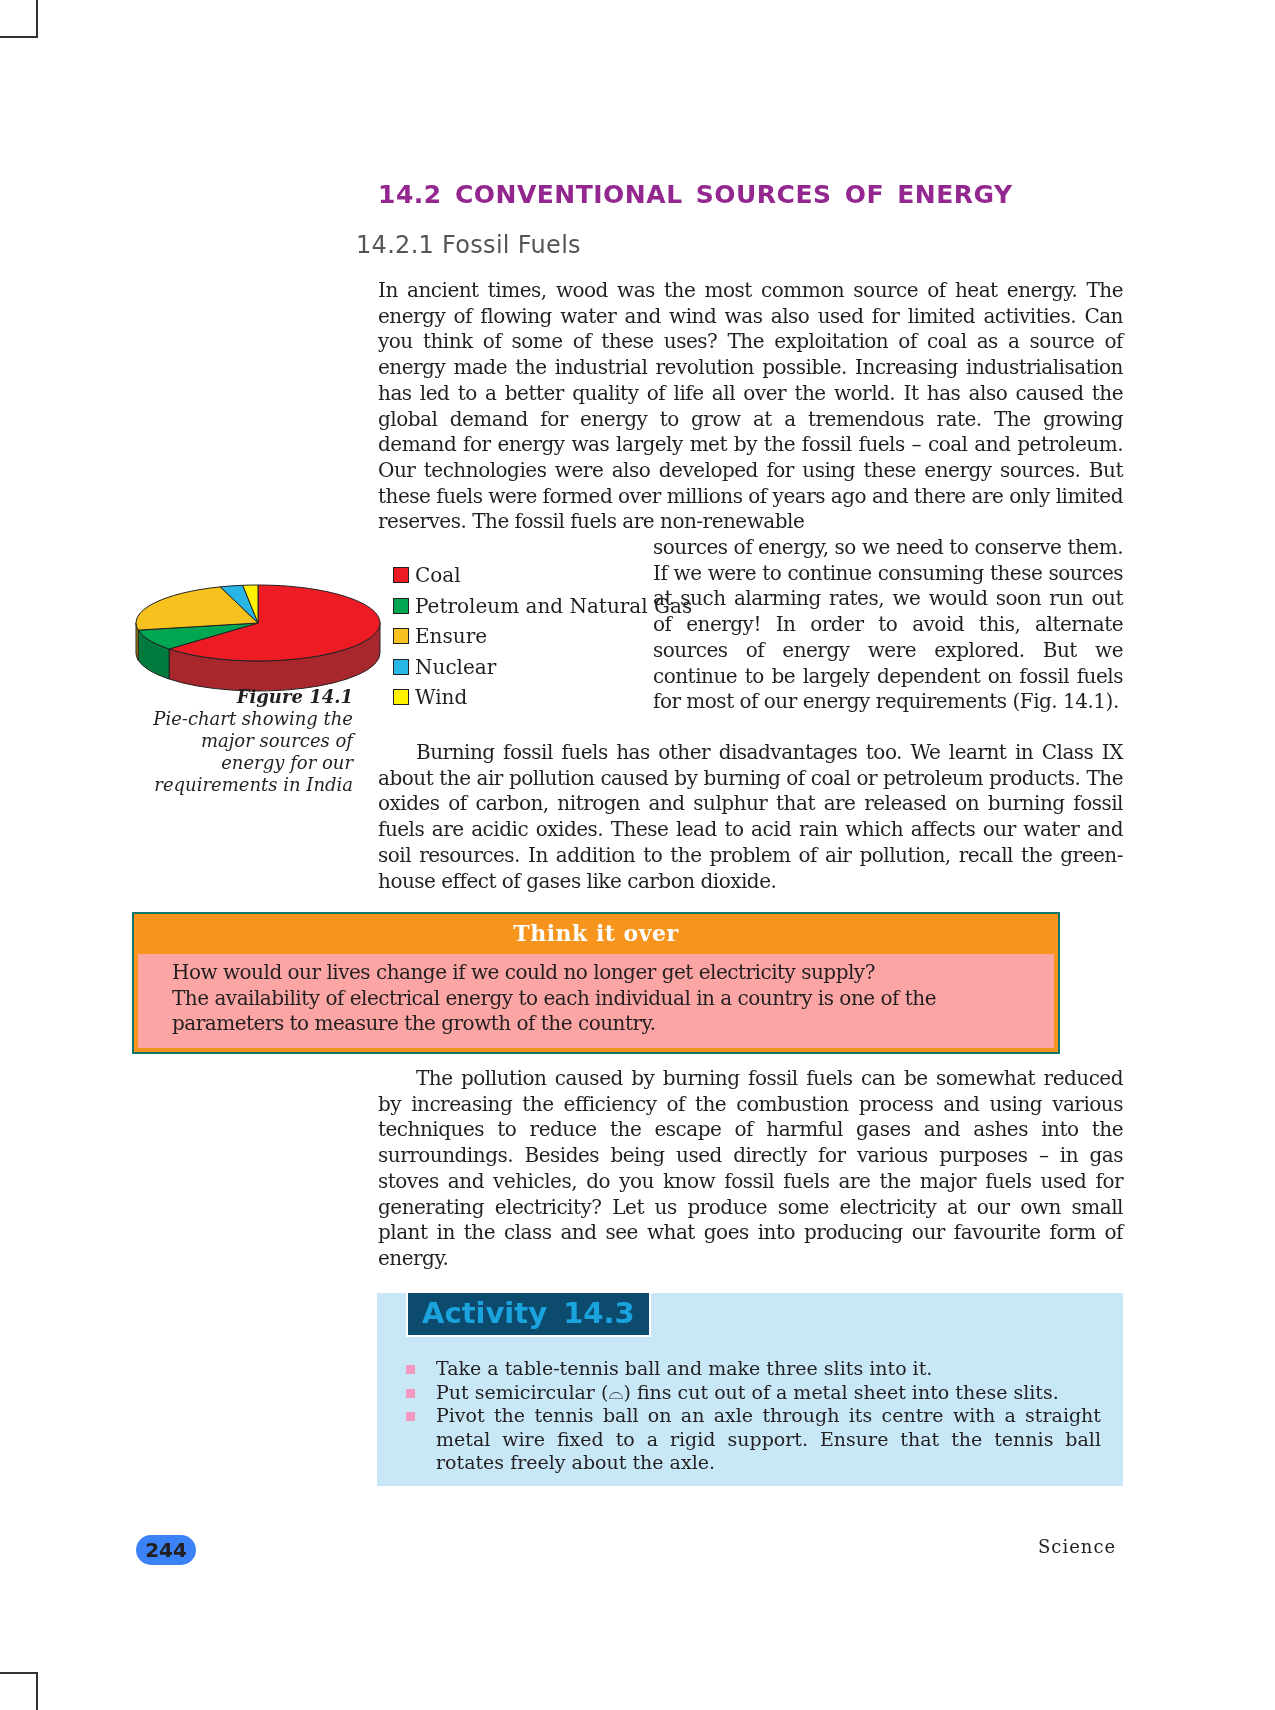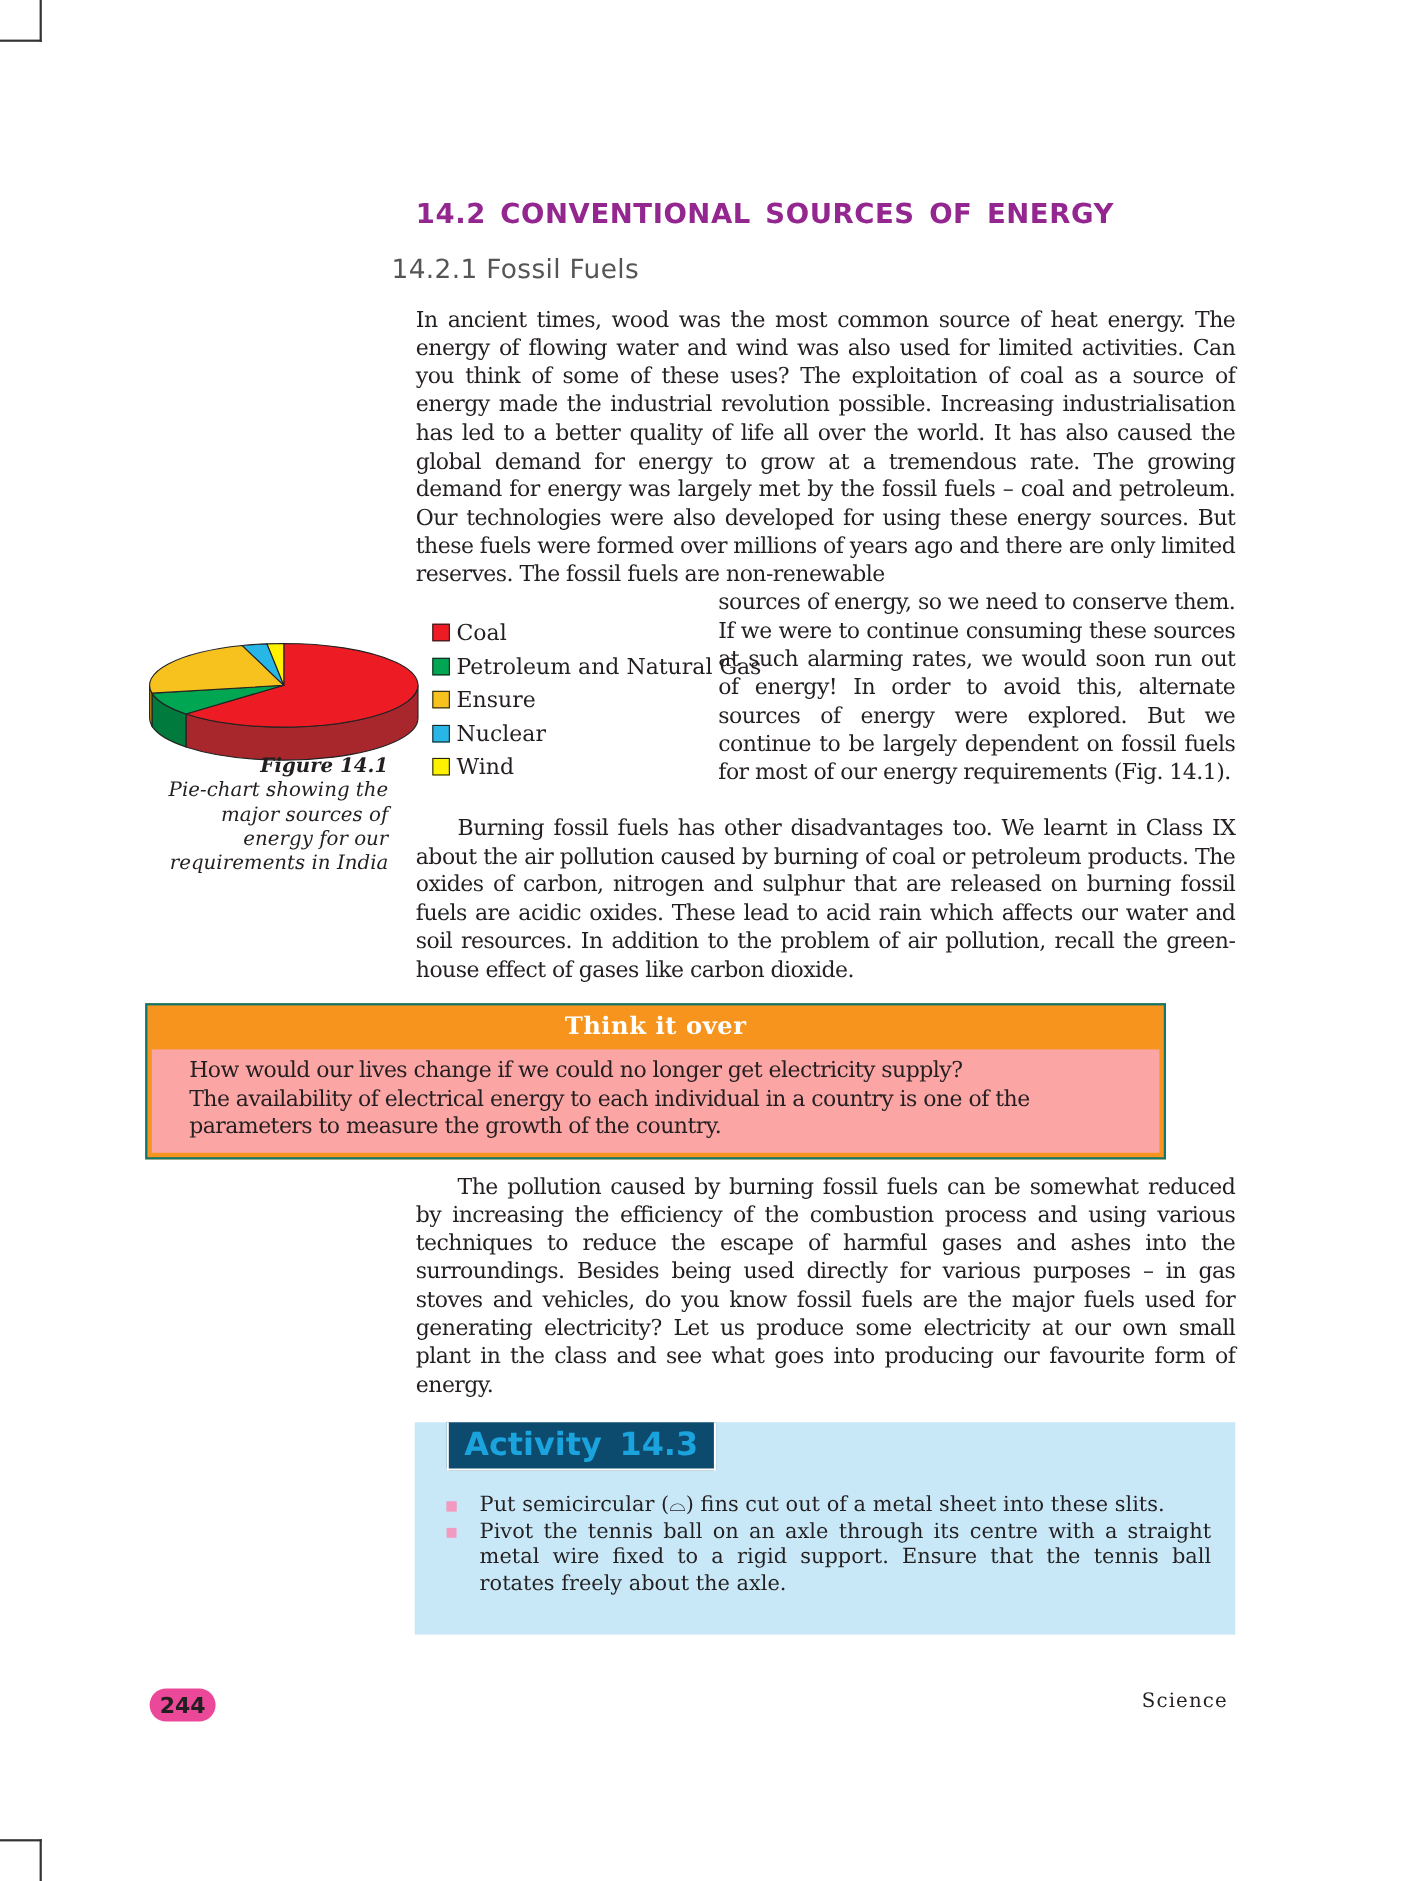--- a/index.html
+++ b/index.html
@@ -42,21 +42,21 @@
   .activity-label { position: absolute; left: 29px; top: 0; padding: 3px 14px 5px 14px;
                     background: #0c4a6e; border: 2px solid #fff; border-top: none;
                     font-family: "DejaVu Sans", sans-serif; font-size: 29px; font-weight: bold;
                     color: #1aa3dc; word-spacing: 6px; }
   .act-list { position: absolute; left: 24px; top: 64px; width: 700px; margin: 0; padding: 0; list-style: none;
               font-size: 19px; line-height: 23.5px; }
   .act-list li { position: relative; padding-left: 35px; text-align: justify; text-align-last: left; }
   .bullet { position: absolute; left: 5px; top: 8px; width: 9px; height: 9px; background: #f29ac0; }
 
   .page-num { position: absolute; left: 136px; top: 1535px; width: 60px; height: 30px; border-radius: 15px;
-              background: #ec4899; text-align: center; font-weight: bold; font-size: 20px; line-height: 30px;
+              background: #3b82f6; text-align: center; font-weight: bold; font-size: 20px; line-height: 30px;
               font-family: "DejaVu Sans", sans-serif; }
   .footer-subject { position: absolute; left: 1038px; top: 1536px; font-size: 18px; letter-spacing: 1px; }
 </style>
 </head>
 <body>
 
 <div class="crop crop-tl"></div>
 <div class="crop crop-bl"></div>
 
 <div class="h1">14.2 CONVENTIONAL SOURCES OF ENERGY</div>
@@ -116,20 +116,21 @@
   </div>
 </div>
 
 <div class="para p3">The pollution caused by burning fossil fuels can be somewhat reduced by increasing the efficiency of the combustion process and using various techniques to reduce the escape of harmful gases and ashes into the surroundings. Besides being used directly for various purposes – in gas stoves and vehicles, do you know fossil fuels are the major fuels used for generating electricity? Let us produce some electricity at our own small plant in the class and see what goes into producing our favourite form of energy.</div>
 
 <div class="activity">
   <div class="activity-label">Activity 14.3</div>
   <ul class="act-list">
     <li>
       <span class="bullet"></span>
+      <span>Take a table-tennis ball and make three slits into it.</span>
     </li>
     <li>
       <span class="bullet"></span>
       <span>Put semicircular (⌓) fins cut out of a metal sheet into these slits.</span>
     </li>
     <li>
       <span class="bullet"></span>
       <span>Pivot the tennis ball on an axle through its centre with a straight metal wire fixed to a rigid support. Ensure that the tennis ball rotates freely about the axle.</span>
     </li>
   </ul>

